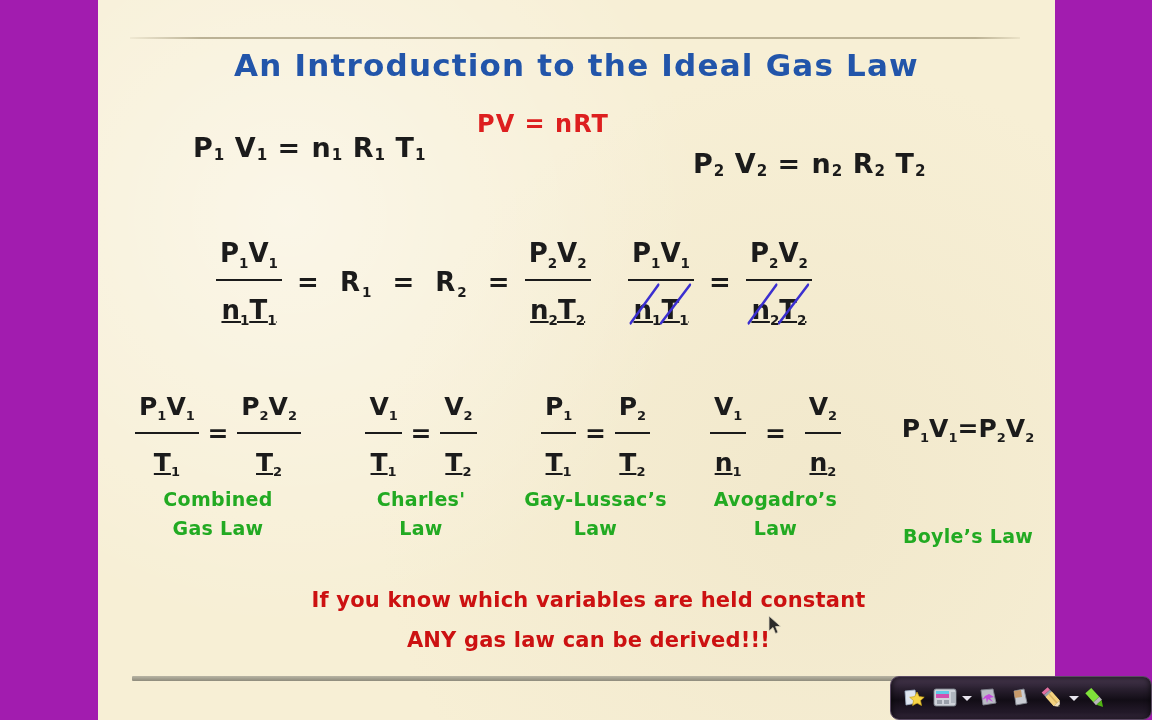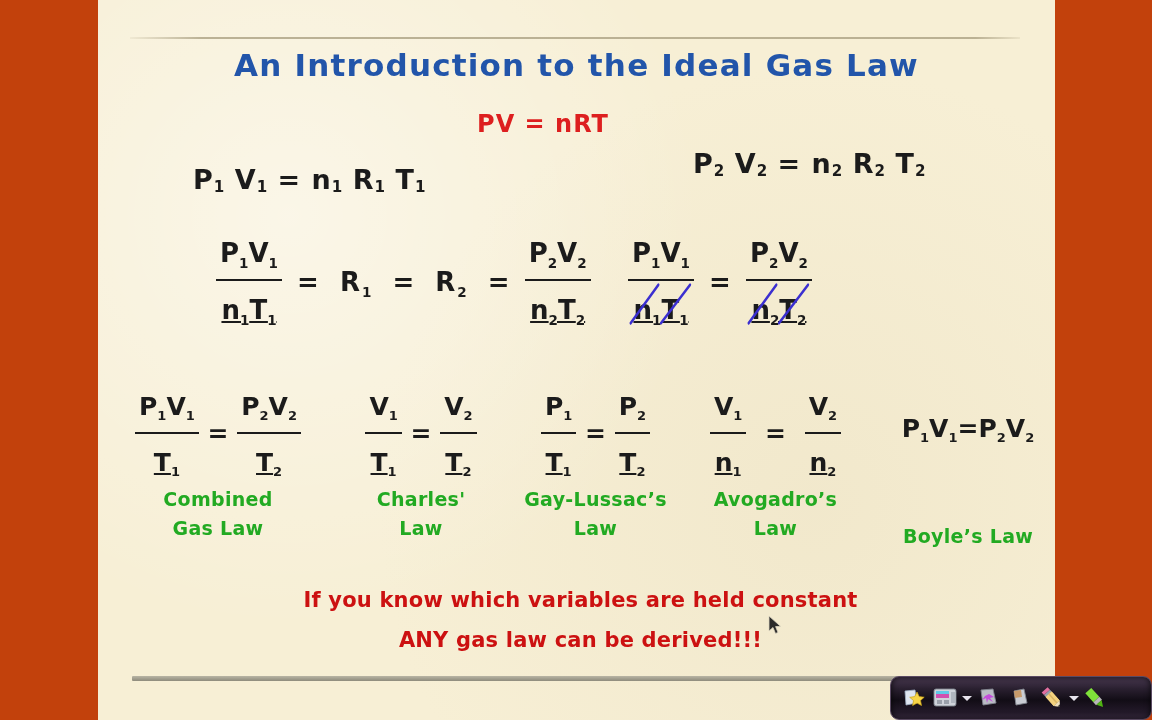--- a/index.html
+++ b/index.html
@@ -11,21 +11,21 @@
     width: 1152px;
     height: 720px;
     overflow: hidden;
     font-family: "DejaVu Sans", sans-serif;
   }
 
   #screen {
     position: relative;
     width: 1152px;
     height: 720px;
-    background: #c2410c;
+    background: #a21caf;
   }
 
   
   #slide {
     position: absolute;
     left: 98px;
     top: 0;
     width: 957px;
     height: 720px;
     background: #f7efd5;
@@ -91,21 +91,21 @@
     letter-spacing: 1px;
   }
   .eq-inline sub {
     font-size: 0.56em;
     font-weight: bold;
     vertical-align: baseline;
     position: relative;
     bottom: -0.22em;
     letter-spacing: 0;
   }
-  #eq-left-1  { left: 95px;  top: 164px; text-align: right; }
+  #eq-left-1  { left: 95px;  top: 132px; text-align: right; }
   #eq-right-1 { left: 595px; top: 148px; }
 
   
   .frac {
     display: inline-block;
     vertical-align: middle;
     text-align: center;
     position: relative;
   }
   .frac .num,
@@ -188,21 +188,21 @@
   #law-charles   { left: 218px; top: 392px; width: 210px; }
   #law-gaylussac { left: 390px; top: 392px; width: 215px; }
   #law-avogadro  { left: 565px; top: 392px; width: 225px; }
   #law-boyle     { left: 760px; top: 392px; width: 220px; }
   #law-boyle .formula { margin-top: 22px; }
   #law-boyle .name    { margin-top: 79px; }
   #law-avogadro .formula .frac { margin: 0 10px; }
 
   .conclusion {
     position: absolute;
-    left: 4px;
+    left: 12px;
     width: 957px;
     text-align: center;
     color: #cc1111;
     font-size: 21px;
     font-weight: bold;
     letter-spacing: 0.2px;
   }
   #concl-1 { top: 588px; }
   #concl-2 { top: 628px; }
 

